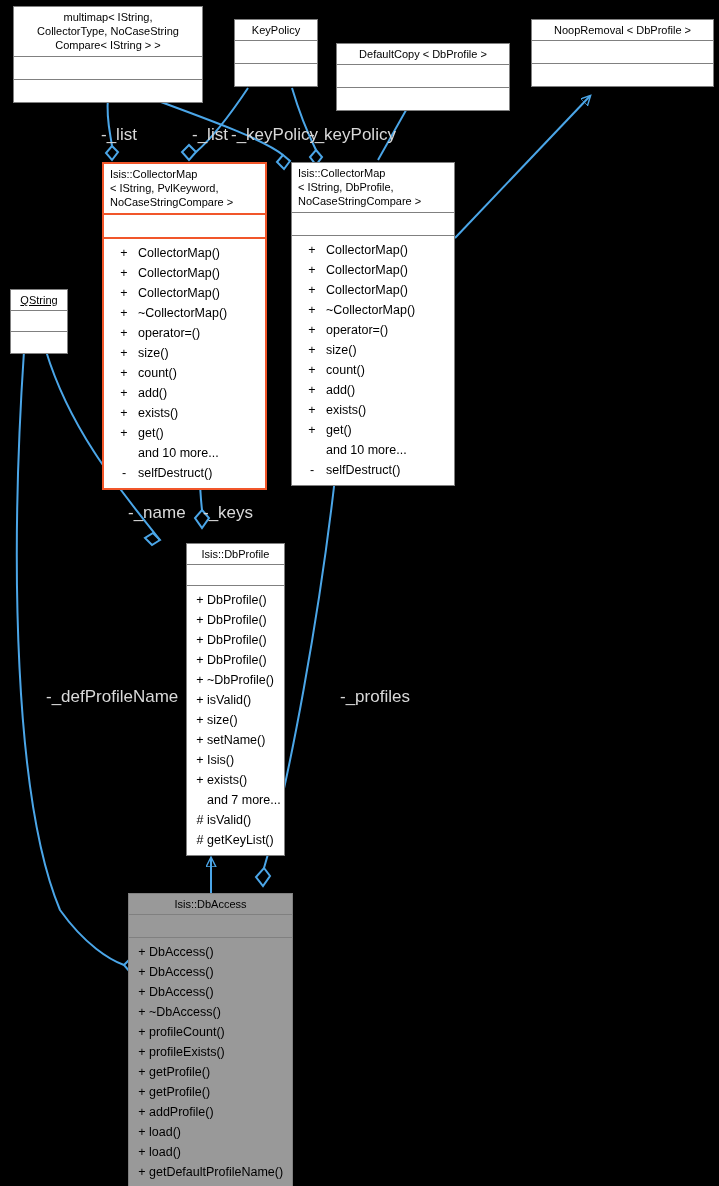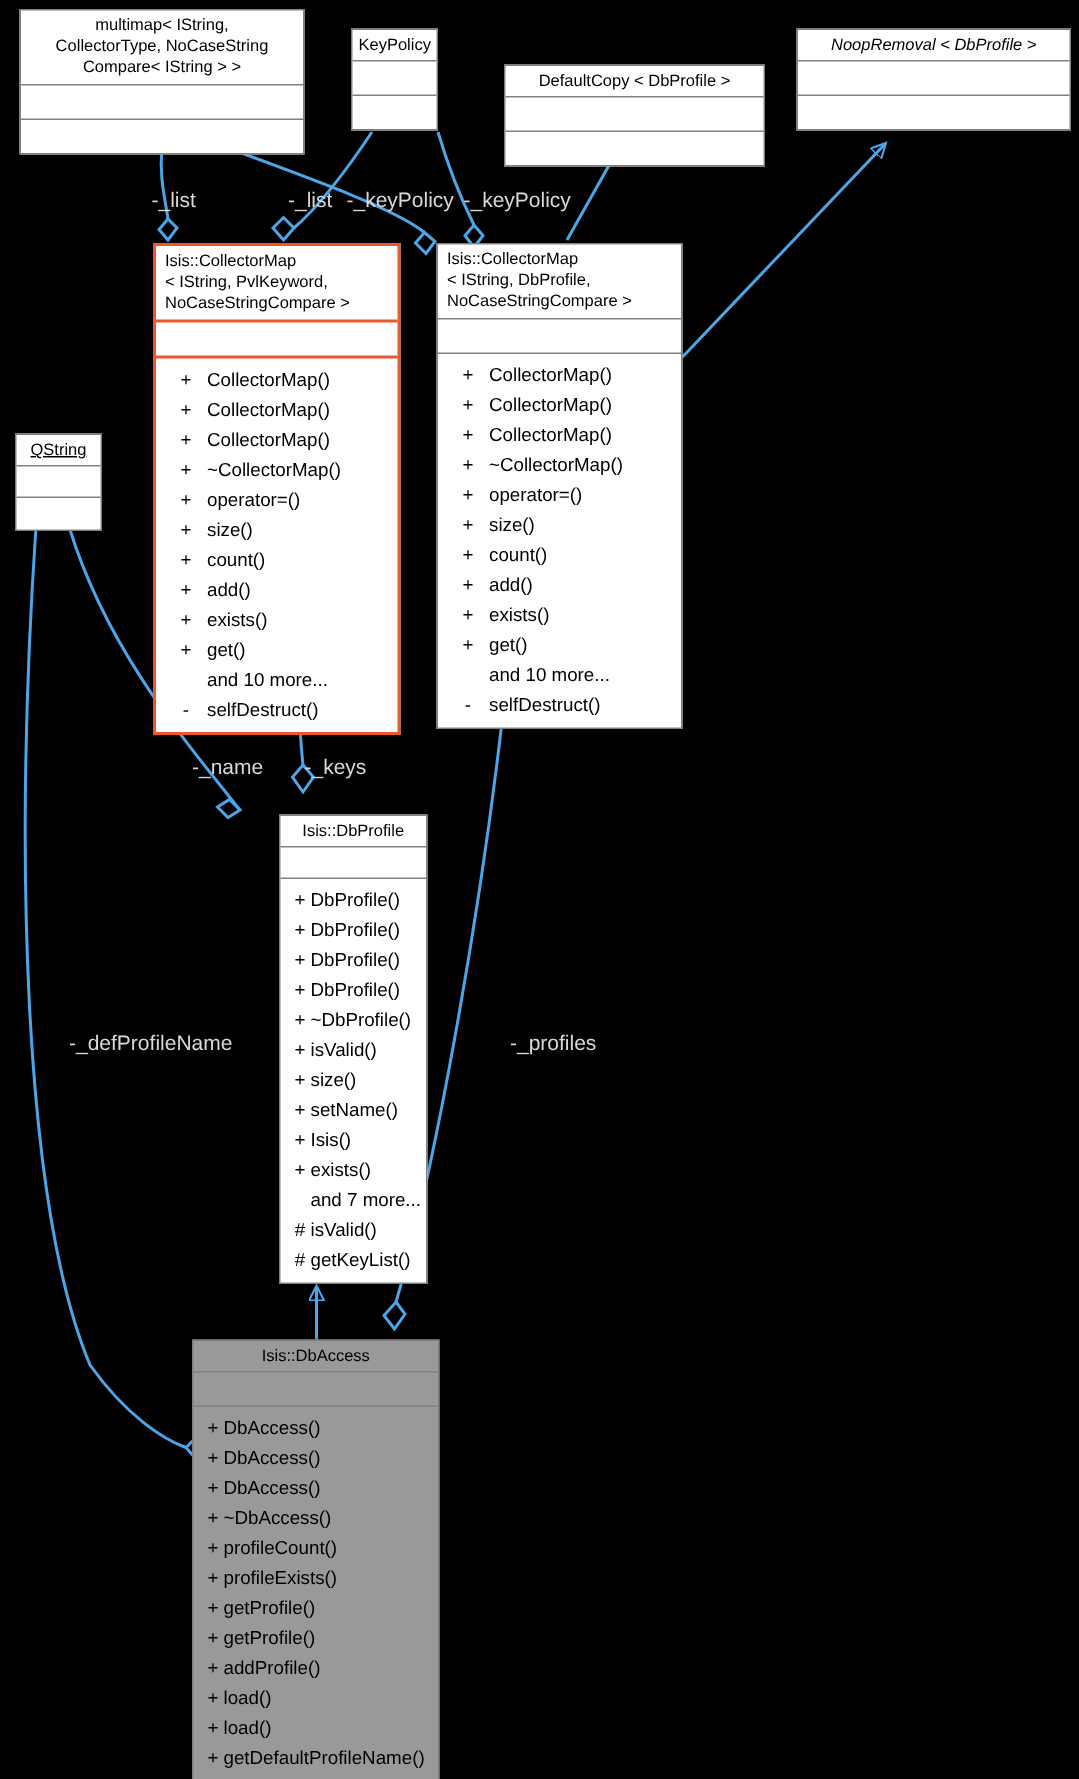--- a/index.html
+++ b/index.html
@@ -81,21 +81,21 @@
   }
   .row .nm {
     display: inline-block;
     text-align: right;
   }
   .row.more .vis {
     visibility: hidden;
   }
   .elabel {
     position: absolute;
-    font-size: 14px;
+    font-size: 17px;
     color: #d9d9d9;
     white-space: nowrap;
     z-index: 4;
   }
 </style>
 </head>
 <body>
 
 <div id="diagram">
 
@@ -162,37 +162,37 @@
   <div class="umlbox" style="left:13px; top:6px; width:190px;">
     <div class="title">multimap&lt; IString,
 CollectorType, NoCaseString
 Compare&lt; IString &gt; &gt;</div>
     <div class="sep"></div>
     <div class="attrs" style="height:22px;"></div>
     <div class="sep"></div>
     <div class="ops" style="height:22px; padding:0;"></div>
   </div>
 
-  <div class="umlbox" style="left:234px; top:19px; width:58px;">
+  <div class="umlbox" style="left:234px; top:19px; width:84px;">
     <div class="title">KeyPolicy</div>
     <div class="sep"></div>
     <div class="attrs" style="height:22px;"></div>
     <div class="sep"></div>
     <div class="ops" style="height:22px; padding:0;"></div>
   </div>
 
   <div class="umlbox" style="left:336px; top:19px; width:174px;margin-top:24px;">
     <div class="title">DefaultCopy &lt; DbProfile  &gt;</div>
     <div class="sep"></div>
     <div class="attrs" style="height:22px;"></div>
     <div class="sep"></div>
     <div class="ops" style="height:22px; padding:0;"></div>
   </div>
 
-  <div class="umlbox" style="left:531px; top:19px; width:183px;font-style:italic;">
+  <div class="umlbox" style="left:531px; top:19px; width:183px;">
     <div class="title">NoopRemoval &lt; DbProfile  &gt;</div>
     <div class="sep"></div>
     <div class="attrs" style="height:22px;"></div>
     <div class="sep"></div>
     <div class="ops" style="height:22px; padding:0;"></div>
   </div>
 
   <div class="umlbox" style="left:10px; top:289px; width:58px;text-decoration:underline;">
     <div class="title">QString</div>
     <div class="sep"></div>

